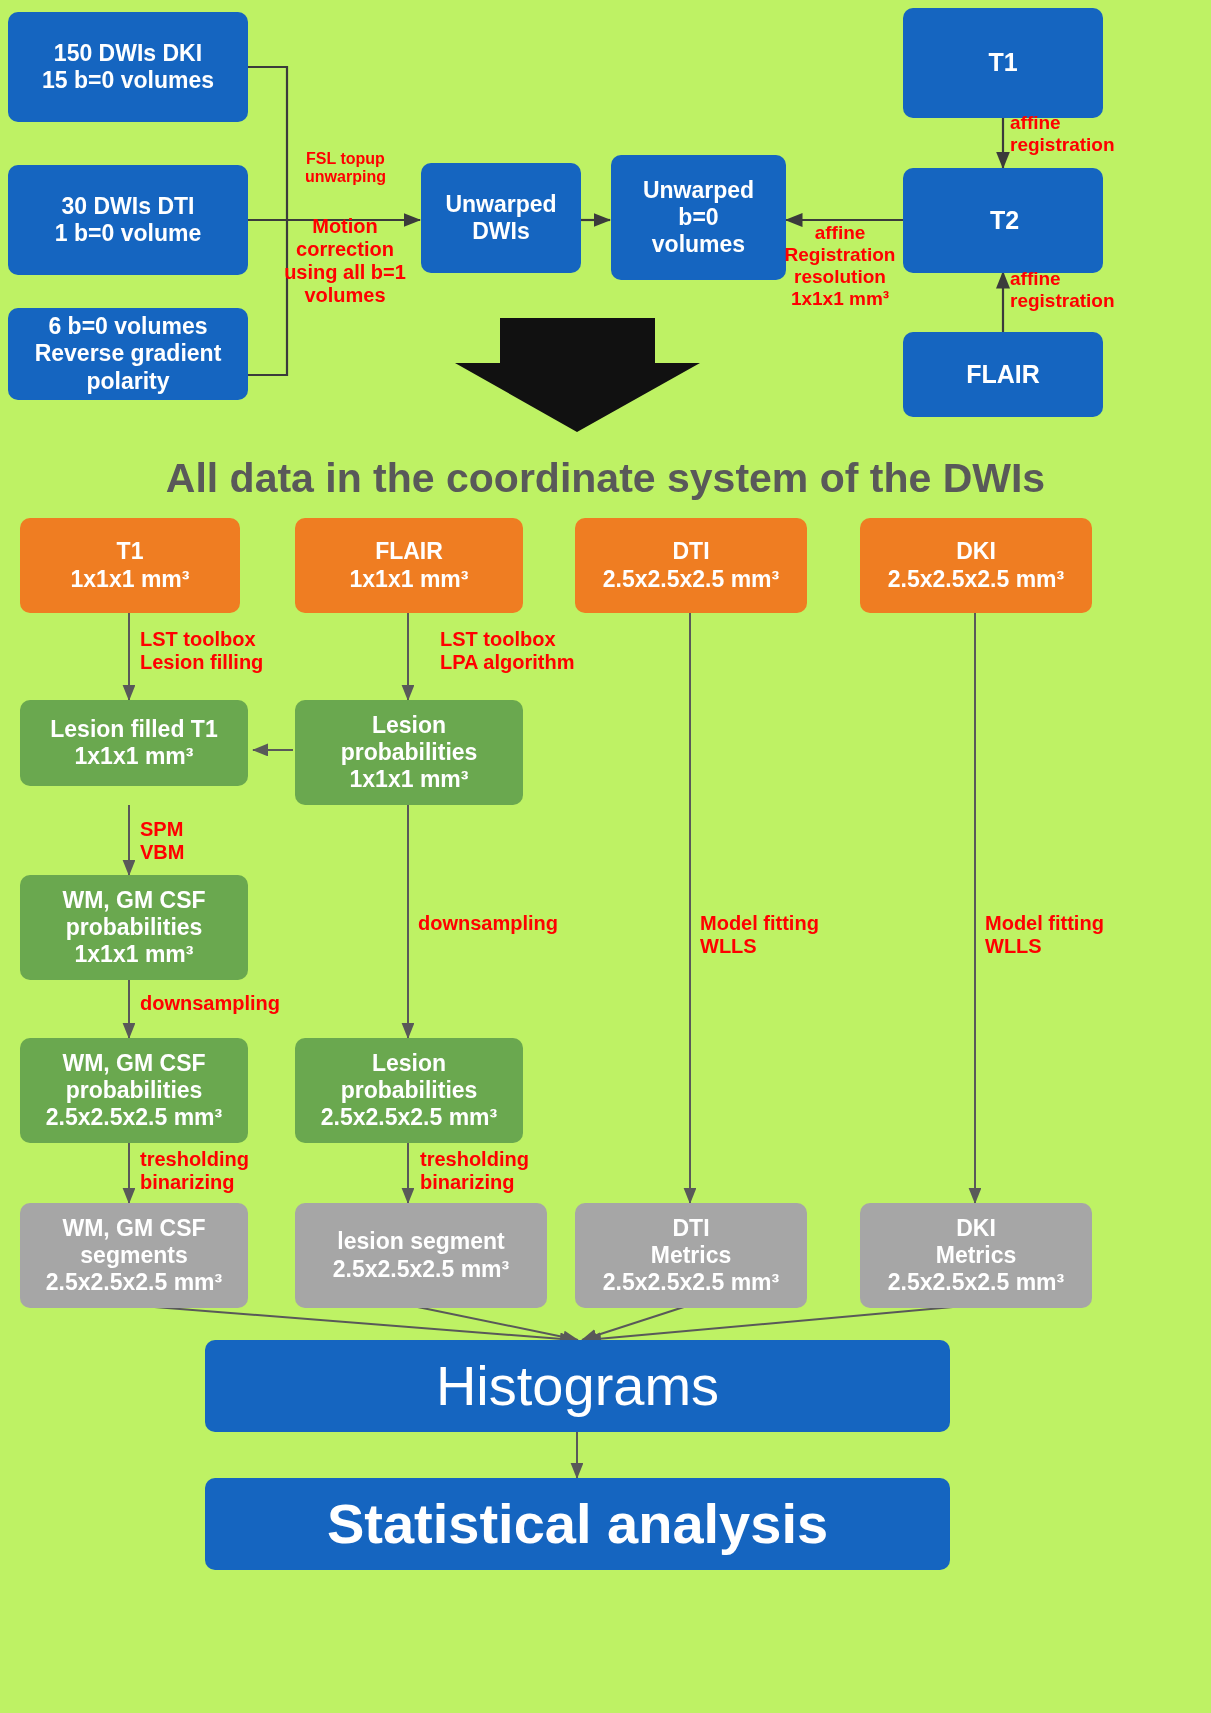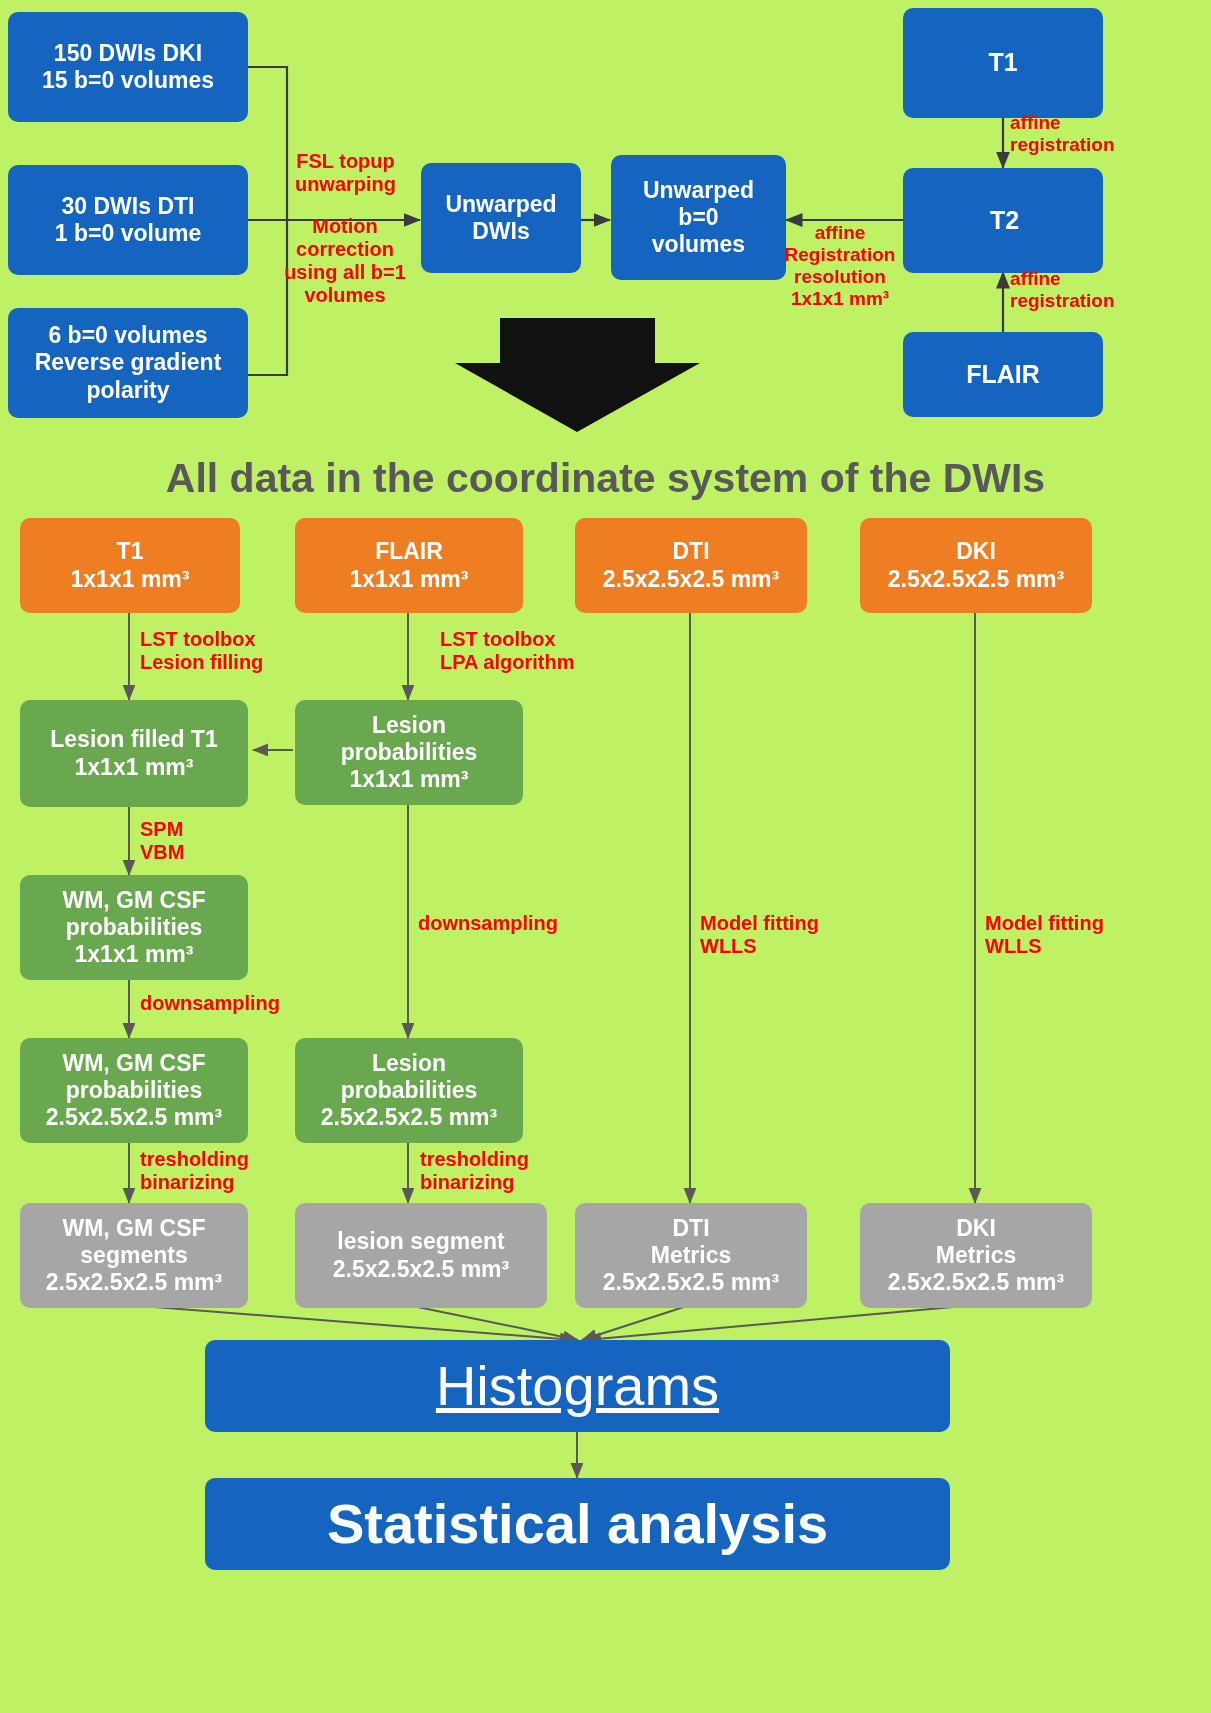--- a/index.html
+++ b/index.html
@@ -122,21 +122,21 @@
   <div class="box blue" style="left:8px; top:12px; width:240px; height:110px; font-size:23px;">
     <div>150 DWIs DKI</div>
     <div>15 b=0 volumes</div>
   </div>
 
   <div class="box blue" style="left:8px; top:165px; width:240px; height:110px; font-size:23px;">
     <div>30 DWIs DTI</div>
     <div>1 b=0 volume</div>
   </div>
 
-  <div class="box blue" style="left:8px; top:308px; width:240px; height:110px; font-size:23px;">
+  <div class="box blue" style="left:8px; top:308px; width:240px; height:92px; font-size:23px;">
     <div>6 b=0 volumes</div>
     <div>Reverse gradient</div>
     <div>polarity</div>
   </div>
 
   <div class="box blue" style="left:421px; top:163px; width:160px; height:110px; font-size:23px;">
     <div>Unwarped</div>
     <div>DWIs</div>
   </div>
 
@@ -151,21 +151,21 @@
   </div>
 
   <div class="box blue" style="left:903px; top:168px; width:200px; height:105px; font-size:25px;padding-left:9px;">
     <div>T2</div>
   </div>
 
   <div class="box blue" style="left:903px; top:332px; width:200px; height:85px; font-size:25px;">
     <div>FLAIR</div>
   </div>
 
-  <div class="lbl" style="left:268px; top:150px; width:155px; font-size:20px;">FSL topup
+  <div class="lbl" style="left:268px; top:150px; width:155px; font-size:16px;">FSL topup
 unwarping</div>
 
   <div class="lbl" style="left:265px; top:215px; width:160px; font-size:20px;">Motion
 correction
 using all b=1
 volumes</div>
 
   <div class="lbl" style="left:775px; top:222px; width:130px; font-size:19px;">affine
 Registration
 resolution
@@ -217,21 +217,21 @@
 
   <div class="lbl" style="left:420px; top:1148px; width:160px; font-size:20px; text-align:left;">tresholding
 binarizing</div>
 
   <div class="lbl" style="left:700px; top:912px; width:180px; font-size:20px; text-align:left;">Model fitting
 WLLS</div>
 
   <div class="lbl" style="left:985px; top:912px; width:180px; font-size:20px; text-align:left;">Model fitting
 WLLS</div>
 
-  <div class="box green" style="left:20px; top:700px; width:228px; height:107px; font-size:23px;">
+  <div class="box green" style="left:20px; top:700px; width:228px; height:86px; font-size:23px;">
     <div>Lesion filled T1</div>
     <div>1x1x1 mm³</div>
   </div>
 
   <div class="box green" style="left:295px; top:700px; width:228px; height:105px; font-size:23px;">
     <div>Lesion</div>
     <div>probabilities</div>
     <div>1x1x1 mm³</div>
   </div>
 
@@ -269,21 +269,21 @@
     <div>Metrics</div>
     <div>2.5x2.5x2.5 mm³</div>
   </div>
 
   <div class="box gray" style="left:860px; top:1203px; width:232px; height:105px; font-size:23px;">
     <div>DKI</div>
     <div>Metrics</div>
     <div>2.5x2.5x2.5 mm³</div>
   </div>
 
-  <div class="box blue bigtitle" style="left:205px; top:1340px; width:745px; height:92px;text-decoration:underline;">
+  <div class="box blue bigtitle" style="left:205px; top:1340px; width:745px; height:92px;">
     <div>Histograms</div>
   </div>
 
   <div class="box blue bigtitle" style="left:205px; top:1478px; width:745px; height:92px;font-weight:bold;">
     <div>Statistical analysis</div>
   </div>
 
 </div>
 
 </body></html>

